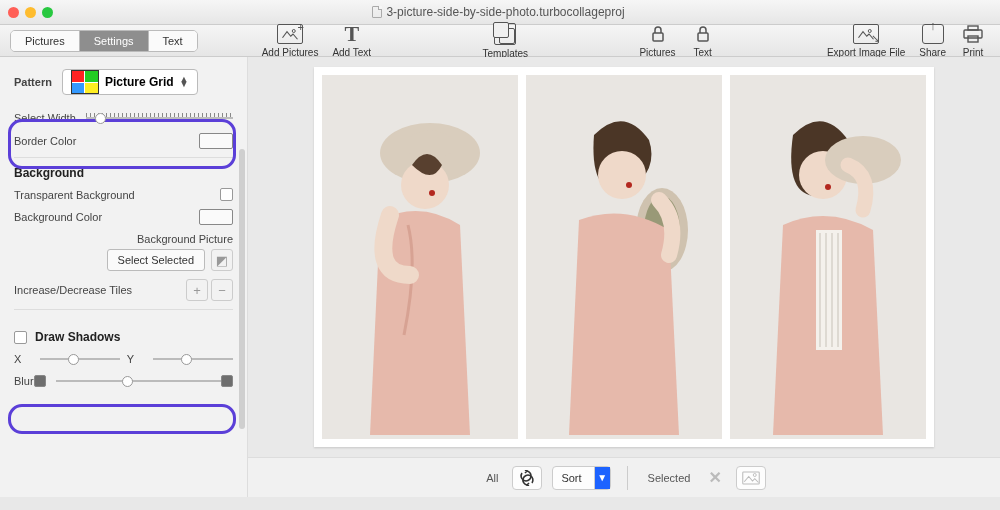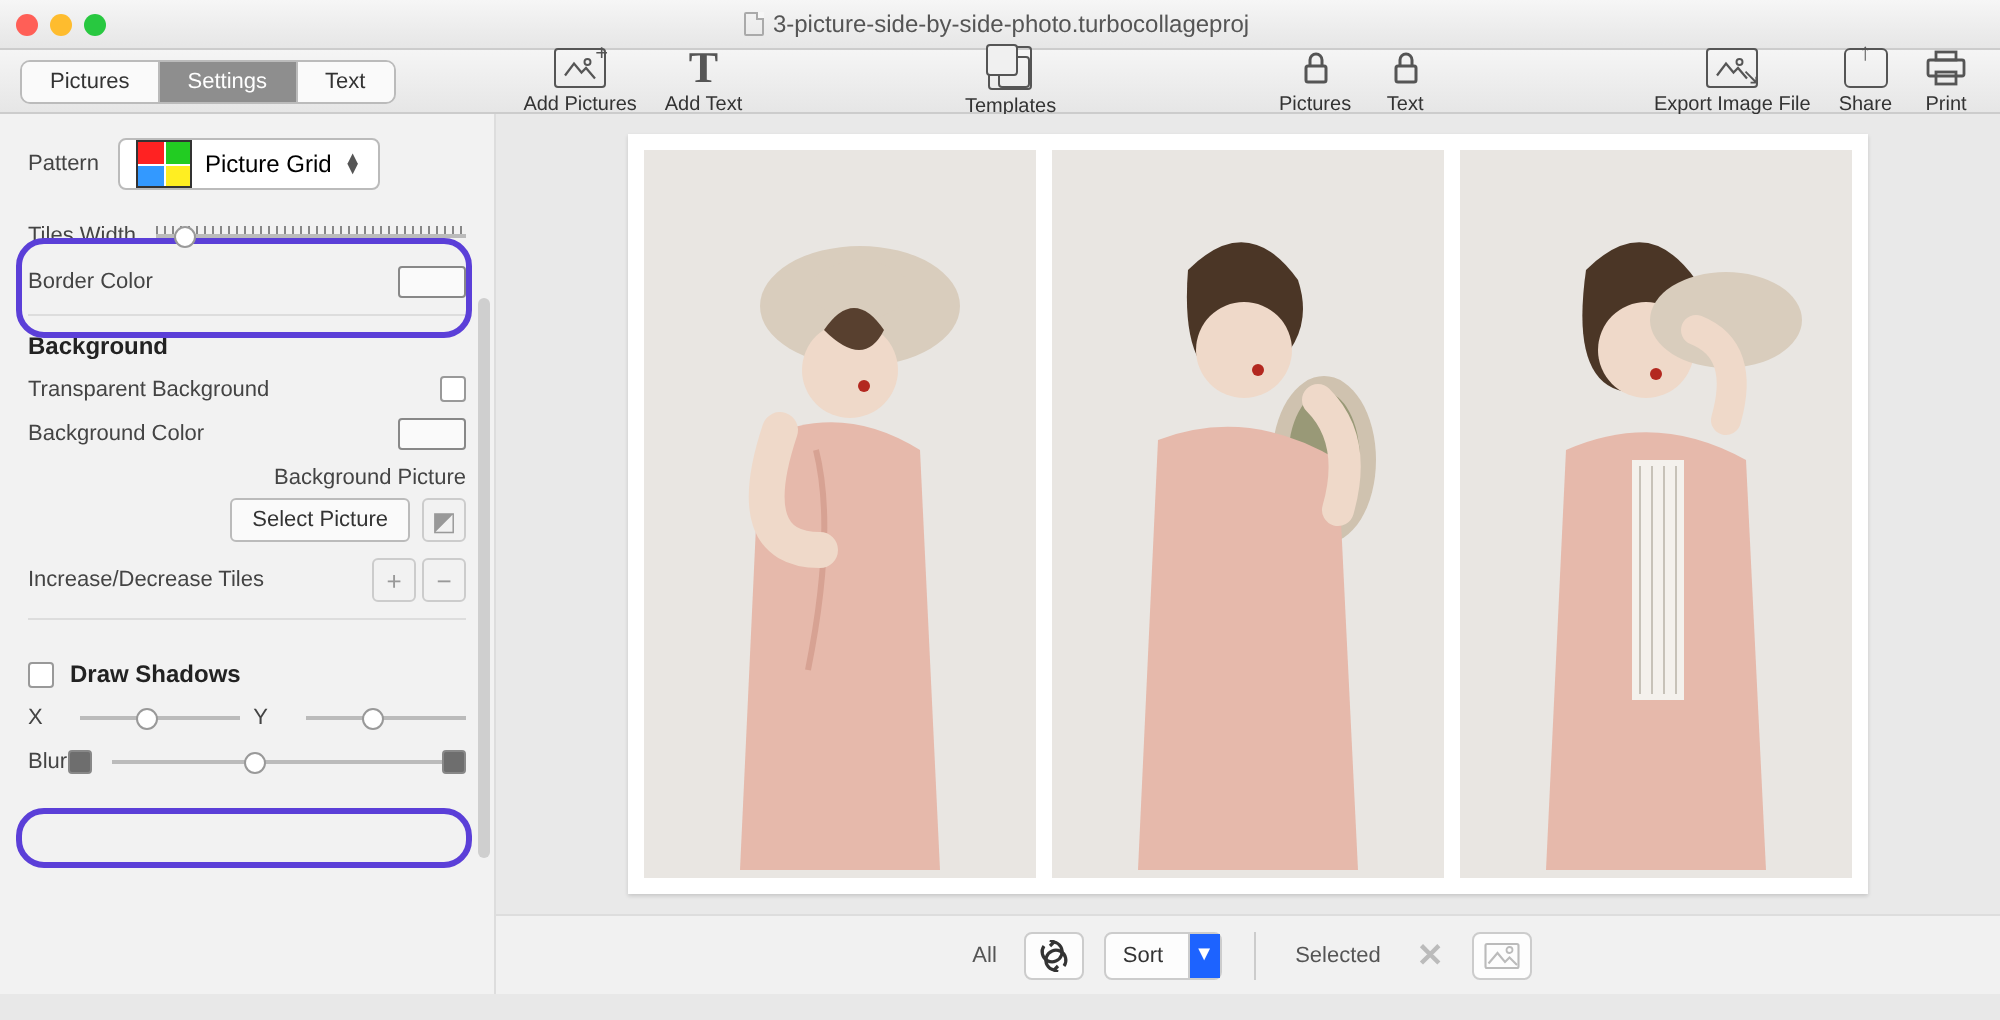--- a/index.html
+++ b/index.html
@@ -40,21 +40,21 @@
 
   
   .main { display:flex; height:calc(510px - 22px - 48px); }
 
   
   .sidebar { width:248px; background:#f2f2f2; border-right:1px solid #ddd; display:flex; flex-direction:column; position:relative;}
   .panel-section { padding:12px 14px 10px; }
   .row { display:flex; align-items:center; justify-content:space-between; font-size:11px; color:#444; margin-bottom:8px;}
   .row-label{font-size:11px;color:#444;}
   .section-head{font-size:12px;font-weight:600;color:#222;margin-bottom:8px;}
-  .pattern-row{display:flex;align-items:center;gap:10px;}
+  .pattern-row{display:flex;align-items:center;gap:10px;font-weight:bold;}
   .pattern-icon{width:28px;height:24px;display:grid;grid-template-columns:1fr 1fr;grid-template-rows:1fr 1fr;gap:1px;border:1px solid #333;}
   .pattern-icon span:nth-child(1){background:#f22;} .pattern-icon span:nth-child(2){background:#2c2;} .pattern-icon span:nth-child(3){background:#39f;} .pattern-icon span:nth-child(4){background:#fe2;}
   .pattern-dd{height:26px;border:1px solid #bbb;border-radius:4px;background:#fff;display:flex;align-items:center;padding:0 8px;font-size:12px;gap:6px;cursor:pointer;}
   .pattern-dd .chev{font-size:9px;color:#555;display:flex;flex-direction:column;line-height:5px;}
   .divider{height:1px;background:#ddd;margin:4px 0 8px;}
 
   .highlight{position:absolute;border:3px solid #5b3fd8;border-radius:14px;pointer-events:none;}
 
   .slider{flex:1;height:14px;position:relative;margin-left:10px;}
   .slider-track{position:absolute;left:0;right:0;top:6px;height:2px;background:#bbb;}
@@ -208,21 +208,21 @@
               <span>▲</span>
               <span>▼</span>
             </span>
         </div>
       </div>
     </div>
 
     <div class="highlight" style="left:8px;top:62px;width:228px;height:50px;"></div>
     <div class="panel-section" style="padding-top:6px;">
       <div class="row">
-        <span class="row-label">Tiles Width</span>
+        <span class="row-label">Select Width</span>
         <div class="slider">
           <div class="slider-ticks"></div>
           <div class="slider-track"></div>
           <div class="slider-thumb" style="left:6%;"></div>
         </div>
       </div>
       <div class="row">
         <span class="row-label">Border Color</span>
         <span class="swatch" title="#FAFAFA"></span>
       </div>
@@ -233,21 +233,21 @@
         <span class="row-label">Transparent Background</span>
         <span class="checkbox"></span>
       </div>
       <div class="row">
         <span class="row-label">Background Color</span>
         <span class="swatch" title="#FAFAFA"></span>
       </div>
       <div class="row" style="flex-direction:column;align-items:flex-end;gap:4px;">
         <span class="row-label">Background Picture</span>
         <div style="display:flex;gap:6px;">
-          <button class="small-btn">Select Picture</button>
+          <button class="small-btn">Select Selected</button>
           <button class="sq-btn">◩</button>
         </div>
       </div>
       <div class="row">
         <span class="row-label">Increase/Decrease Tiles</span>
         <span style="display:flex;gap:3px;">
           <button class="sq-btn">+</button>
           <button class="sq-btn">−</button>
         </span>
       </div>

